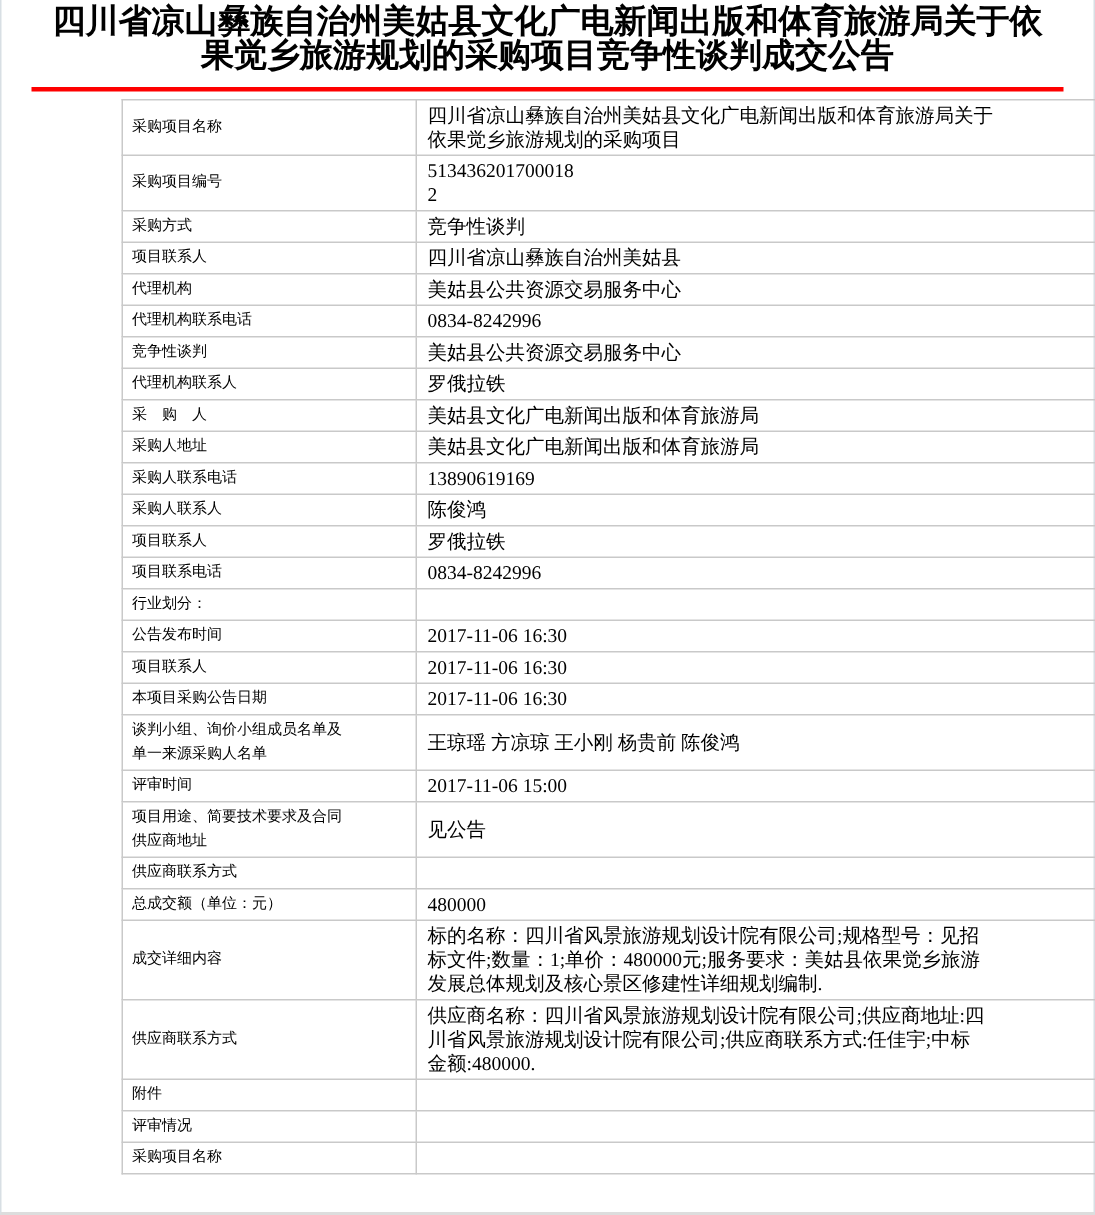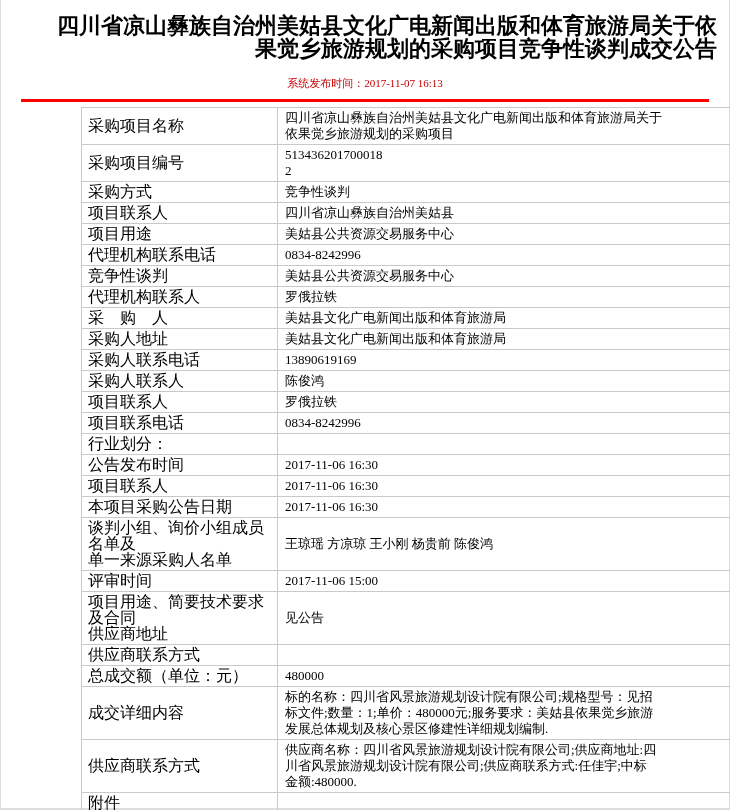--- a/index.html
+++ b/index.html
@@ -21,23 +21,23 @@
     border-left:1px solid var(--page-edge);
     border-right:1px solid var(--page-edge);
     border-bottom:2px solid #dddddd;
     position:relative;
   }
   .title{
     font-family:"Liberation Sans", sans-serif;
     font-weight:bold;
     font-size:22px;
     line-height:23px;
-    text-align:right;
+    text-align:center;
     white-space:pre-line;
-    padding-top:14px;
+    padding-top:2px;
     margin:0 12px;
     letter-spacing:0px;
   }
   .meta{
     text-align:center;
     font-size:11px;
     line-height:12px;
     color:var(--meta-red);
     margin-top:17px;
   }
@@ -53,41 +53,40 @@
     width:623px;
   }
   table.announcement td{
     border:1px solid var(--table-border);
     vertical-align:middle;
     white-space:pre-line;
     word-break:break-all;
   }
   td.c1{
     width:183px;
-    font-size:16px;
+    font-size:10px;
     line-height:16px;
     padding:2px 6px;
     margin-left:20px;
   }
   td.c2{
     width:440px;
     font-size:13px;
     line-height:16px;
     padding:2px 7px;
   }
 </style>
 </head>
 <body>
 
 <div class="page">
 
   <div class="title">四川省凉山彝族自治州美姑县文化广电新闻出版和体育旅游局关于依
 果觉乡旅游规划的采购项目竞争性谈判成交公告</div>
 
-  <div class="meta">系统发布时间：2017-11-07 16:13</div>
 
   <div class="divider"></div>
 
   <table class="announcement">
     <tbody>
       <tr>
           <td class="c1">采购项目名称</td>
           <td class="c2">四川省凉山彝族自治州美姑县文化广电新闻出版和体育旅游局关于
 依果觉乡旅游规划的采购项目</td>
         </tr>
@@ -98,21 +97,21 @@
         </tr>
       <tr>
           <td class="c1">采购方式</td>
           <td class="c2">竞争性谈判</td>
         </tr>
       <tr>
           <td class="c1">项目联系人</td>
           <td class="c2">四川省凉山彝族自治州美姑县</td>
         </tr>
       <tr>
-          <td class="c1">项目用途</td>
+          <td class="c1">代理机构</td>
           <td class="c2">美姑县公共资源交易服务中心</td>
         </tr>
       <tr>
           <td class="c1">代理机构联系电话</td>
           <td class="c2">0834-8242996</td>
         </tr>
       <tr>
           <td class="c1">竞争性谈判</td>
           <td class="c2">美姑县公共资源交易服务中心</td>
         </tr>

